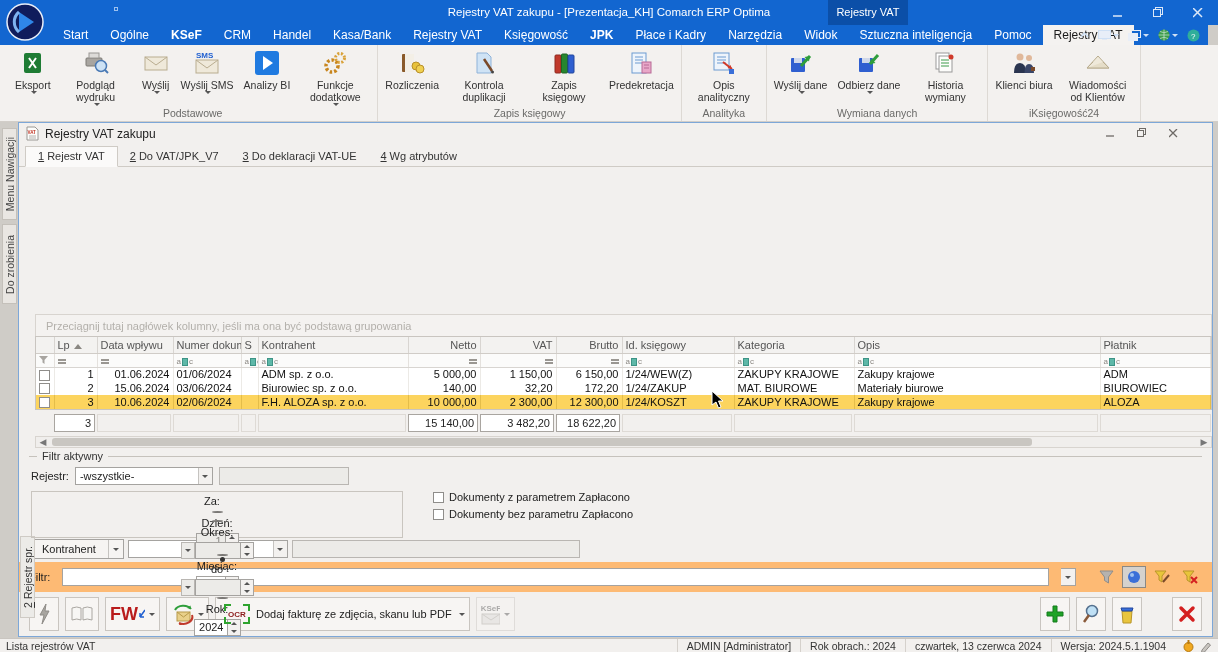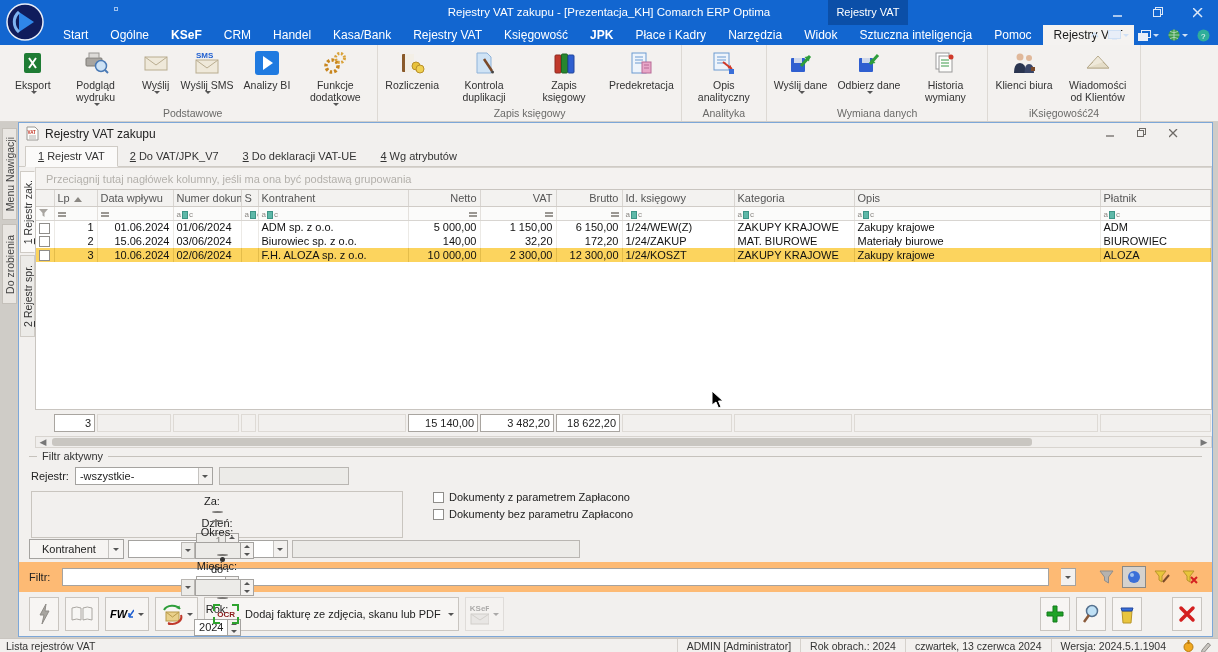--- a/index.html
+++ b/index.html
@@ -11,21 +11,21 @@
   .titlebar { position:absolute; top:0; left:0; right:0; height:25px; background:#1266d0; display:flex; align-items:center; color:#fff; }
   .app-logo { position:absolute; left:6px; top:3px; width:38px; height:38px; z-index:5; }
   .quick-dot { position:absolute; left:114px; top:7px; width:4px; height:4px; border:1px solid #9cc1ef; }
   .tb-title { position:absolute; left:0; right:0; top:0; height:25px; line-height:25px; text-align:center; font-size:11.5px; color:#fff; }
   .ctx-group { position:absolute; left:828px; top:0; width:80px; height:25px; background:#0b4fa8; color:#fff; text-align:center; line-height:25px; font-size:11px; }
   .win-controls { position:absolute; right:0; top:0; height:25px; display:flex; z-index:6; }
   .win-btn { width:40px; height:25px; display:flex; align-items:center; justify-content:center; }
   .win-btn svg { display:block; }
 
   
-  .menubar { position:absolute; top:25px; left:0; right:0; height:20px; background:#1266d0; display:flex; align-items:flex-start; color:#fff; }
+  .menubar { position:absolute; top:25px; left:0; right:10px; height:20px; background:#1266d0; display:flex; align-items:flex-start; color:#fff; }
   .menu-tabs { display:flex; margin-left:52px; }
   .mtab { padding:0 11px; line-height:20px; font-size:12px; cursor:default; }
   .mtab.bold { font-weight:bold; }
   .mtab.active { background:#f4f2f0; color:#1a1a1a; }
   .menu-right { position:absolute; right:8px; top:0; height:20px; display:flex; align-items:center; gap:9px; }
   .mri { display:flex; align-items:center; gap:2px; }
   .mri svg { display:block; }
   .mini-dd { width:0; height:0; border-left:3px solid transparent; border-right:3px solid transparent; border-top:3px solid #cfe0f5; }
 
   
@@ -50,21 +50,21 @@
   .mdi-header { height:21px; display:flex; align-items:center; padding:0 6px; gap:5px; }
   .mdi-title { font-size:12px; color:#222; flex:1; }
   .mdi-ctl { display:flex; gap:22px; margin-right:28px; }
   .mdi-ctl span { color:#6e6a66; }
   .mdi-tabs { height:23px; display:flex; align-items:flex-end; padding-left:6px; border-bottom:1px solid #cfcbc5; }
   .wtab { padding:3px 12px 4px 12px; font-size:11px; color:#333; }
   .wtab.active { background:#fbfaf9; border:1px solid #cfcbc5; border-bottom:1px solid #fbfaf9; margin-bottom:-1px; }
   .wtab .num { text-decoration:underline; margin-right:3px; }
   .mdi-body { flex:1; display:flex; flex-direction:column; overflow:hidden; }
 
-  .grid-region { display:flex; height:281px; }
+  .grid-region { display:flex; height:281px;align-items:flex-end; }
   .sidetabs { width:16px; background:#f2f0ee; position:relative; }
   .stab { position:absolute; left:1px; width:15px; display:flex; align-items:center; justify-content:center; border:1px solid #cfcbc5; background:#ecebe8; }
   .stab.active { background:#fbfaf9; border-right:1px solid #fbfaf9; }
   #stab1 { top:4px; height:82px; }
   #stab2 { top:88px; height:82px; }
   .stab .vtext { writing-mode:vertical-rl; transform:rotate(180deg); font-size:10.5px; color:#333; white-space:nowrap; }
   .stab .vtext .num { text-decoration:underline; }
 
   .grid-col { flex:1; display:flex; flex-direction:column; overflow:hidden; }
   .groupby { height:22px; line-height:22px; padding-left:10px; color:#b3b0ab; font-size:11px; border:1px solid #d8d4cf; border-bottom:none; background:#f4f2f0; }
@@ -127,21 +127,21 @@
   .fi-dd { width:15px; height:18px; border:1px solid #a5a3a0; border-left:none; background:#f3f1ef; display:flex; align-items:center; justify-content:center; }
   .fbtns { display:flex; gap:4px; margin-left:6px; }
   .fbtn { width:24px; height:22px; display:flex; align-items:center; justify-content:center; border:1px solid transparent; }
   .fbtn.pressed { background:#d5d2ce; border:1px solid #8a8884; }
 
   
   .btoolbar { flex:1; background:#f2f0ee; display:flex; align-items:center; padding:0 10px; gap:6px; }
   .tbtn { height:34px; min-width:30px; background:#f7f5f3; border:1px solid #c9c5c0; display:flex; align-items:center; justify-content:center; padding:0 4px; }
   .tbtn.dd-part { min-width:13px; margin-left:-6px; border-left:none; }
   .tb-group { display:flex; }
-  .fw-txt { color:#000000; font-weight:bold; font-size:11px; font-style:italic; }
+  .fw-txt { color:#b91c1c; font-weight:bold; font-size:18px; }
   .ocr-btn { gap:6px; padding:0 8px; }
   .ocr-ic { position:relative; width:26px; height:20px; display:flex; align-items:center; justify-content:center; }
   .ocr-ic .c { position:absolute; width:7px; height:7px; border:2px solid #2ea32e; }
   .ocr-ic .c1 { left:0; top:0; border-right:none; border-bottom:none; }
   .ocr-ic .c2 { right:0; top:0; border-left:none; border-bottom:none; }
   .ocr-ic .c3 { left:0; bottom:0; border-right:none; border-top:none; }
   .ocr-ic .c4 { right:0; bottom:0; border-left:none; border-top:none; }
   .ocr-ic .t { font-size:8px; font-weight:bold; color:#8a1a1a; }
   .ksef { opacity:0.45; }
   .ksef-txt { font-size:8px; font-weight:bold; color:#555; }

